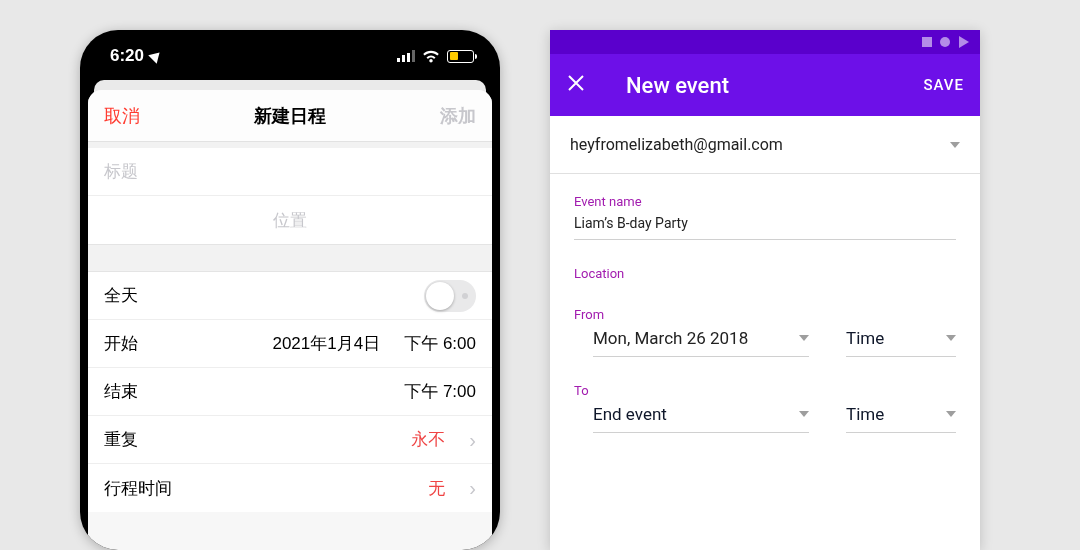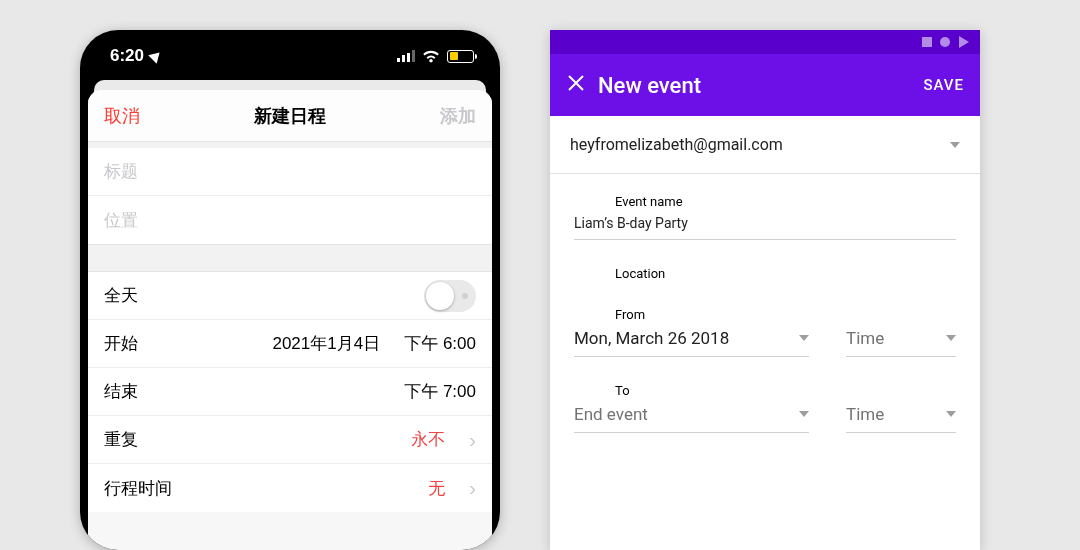--- a/index.html
+++ b/index.html
@@ -91,21 +91,21 @@
   .ios-section { background:#fff; }
   .ios-section-gap { height: 28px; background:#f2f2f2; border-top:1px solid #e4e4e4; border-bottom:1px solid #e4e4e4; }
   .ios-row {
     min-height: 48px;
     display:flex; align-items:center;
     padding: 0 16px;
     border-bottom: 1px solid #eee;
     font-size:17px;
     color:#000;
   }
-  .ios-row:last-child { border-bottom:none; }
+  .ios-row:last-child { border-bottom:none;justify-content:center; }
   .ios-row .label { flex: 0 0 auto; }
   .ios-row .spacer { flex:1; }
   .ios-row .value-mid { color:#000; margin-right: 24px; }
   .ios-row .value { color:#000; }
   .ios-row .value-muted { color:#ef4444; margin-right:20px; }
   .ios-row .placeholder { color:#c7c7cc; }
   .ios-chevron { color:#c7c7cc; font-size:20px; line-height:1; margin-left:4px; }
 
   .ios-switch {
     width: 52px; height: 32px;
@@ -154,58 +154,58 @@
     border-bottom:10px solid #fff;
     transform: rotate(90deg);
   }
 
   .and-appbar {
     height: 62px;
     background:#6d10e8;
     color:#fff;
     display:flex; align-items:center;
     padding: 0 16px;
-    gap: 12px;
+    gap: 40px;
   }
   .and-close { font-size:22px; line-height:1; }
   .and-title { font-size:22px; font-weight:500; flex:1; }
   .and-save { font-size:15px; letter-spacing:1px; font-weight:500; }
   .and-account {
     height: 58px;
     display:flex; align-items:center; justify-content:space-between;
     padding: 0 20px;
     font-size:16px; color:#222;
     border-bottom:1px solid #e0e0e0;
   }
   .and-caret {
     width:0; height:0;
     border-left:5px solid transparent;
     border-right:5px solid transparent;
     border-top:6px solid #9e9e9e;
   }
 
   .and-form { padding: 20px 24px 0 24px; }
   .and-field { margin-bottom: 26px; }
-  .and-field-label { font-size:13px; color:#000000; margin-bottom:6px;margin-left:41px; }
+  .and-field-label { font-size:13px; color:#a21caf; margin-bottom:6px; }
   .and-field-value {
     font-size:14px; color:#222;
     padding-bottom:8px;
     border-bottom:1px solid #d0d0d0;
   }
 
-  .and-row2 { display:flex; gap:37px; align-items:flex-start; }
+  .and-row2 { display:flex; gap:37px; align-items:flex-start;margin-left:19px; }
   .and-col { flex:1; }
   .and-col.small { flex:0 0 110px; }
   .and-select {
     font-size:17px; color:#222;
     padding-bottom:8px;
     border-bottom:1px solid #d0d0d0;
     display:flex; justify-content:space-between; align-items:center;
   }
-  .and-select.placeholder { color:#737373; }
+  .and-select.placeholder { color:#0f172a; }
 </style>
 </head>
 <body>
 
 <div class="ios-phone">
 
   <div class="ios-statusbar">
     <div class="ios-status-left">
       <span>6:20</span>
       <span class="ios-location-arrow"></span>

